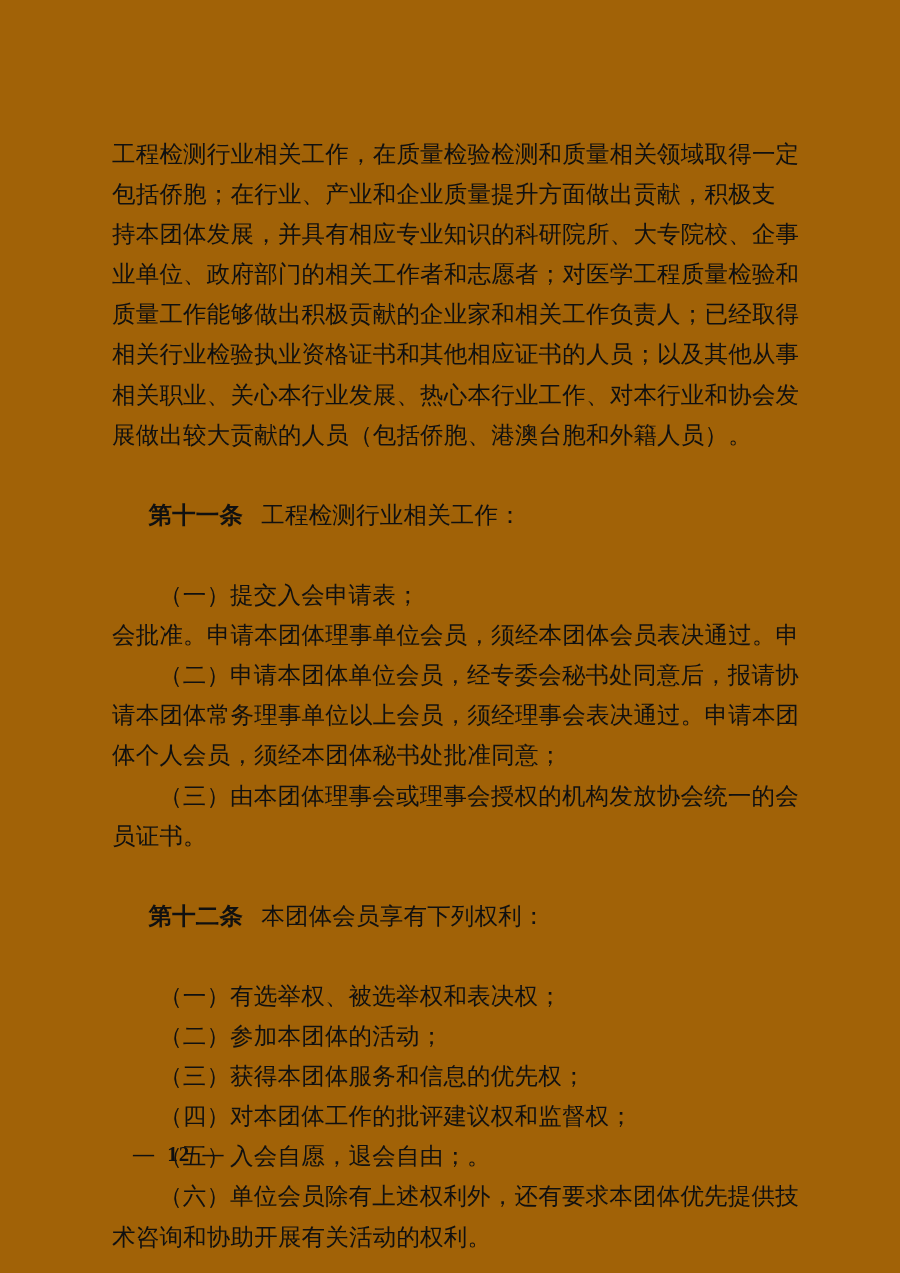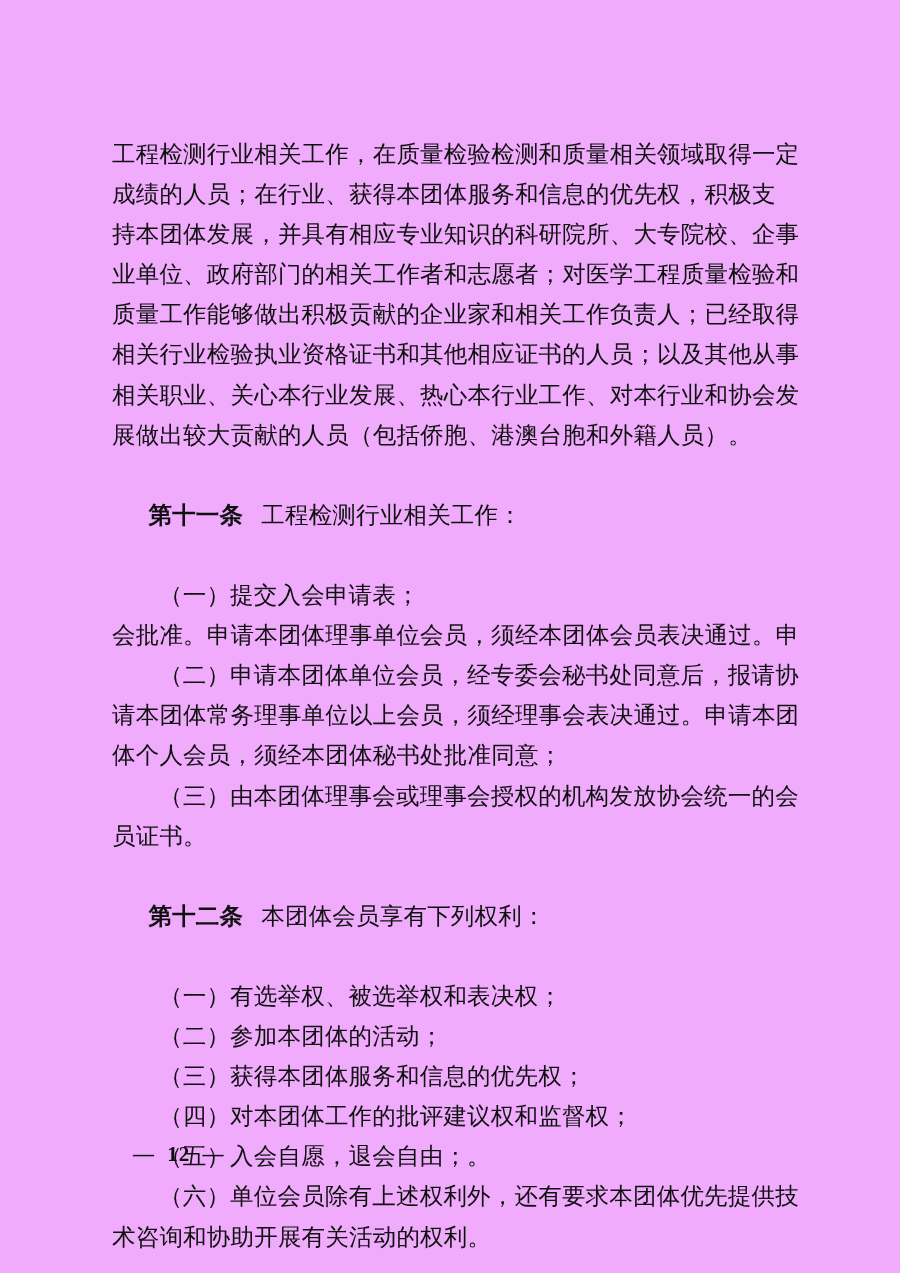--- a/index.html
+++ b/index.html
@@ -4,21 +4,21 @@
 <style>
   html, body {
     margin: 0;
     padding: 0;
     background: #ffffff;
   }
   .page {
     position: relative;
     width: 900px;
     height: 1273px;
-    background: #f0abfc;
+    background: #a16207;
     overflow: hidden;
     font-family: "Liberation Serif", "DejaVu Serif", serif;
     color: #101010;
   }
   .content {
     position: absolute;
     left: 112px;
     top: 134px;
     width: 692px;
   }
@@ -46,21 +46,21 @@
     font-weight: bold;
   }
 </style>
 </head>
 <body>
 
 <div class="page">
 
   <div class="content">
     <div class="line">工程检测行业相关工作，在质量检验检测和质量相关领域取得一定</div>
-    <div class="line">成绩的人员；在行业、获得本团体服务和信息的优先权，积极支</div>
+    <div class="line">包括侨胞；在行业、产业和企业质量提升方面做出贡献，积极支</div>
     <div class="line">持本团体发展，并具有相应专业知识的科研院所、大专院校、企事</div>
     <div class="line">业单位、政府部门的相关工作者和志愿者；对医学工程质量检验和</div>
     <div class="line">质量工作能够做出积极贡献的企业家和相关工作负责人；已经取得</div>
     <div class="line">相关行业检验执业资格证书和其他相应证书的人员；以及其他从事</div>
     <div class="line">相关职业、关心本行业发展、热心本行业工作、对本行业和协会发</div>
     <div class="line">展做出较大贡献的人员（包括侨胞、港澳台胞和外籍人员）。</div>
 
     <div class="line indent">
       <span class="art-num">第十一条</span><span>工程检测行业相关工作：</span>
     </div>

